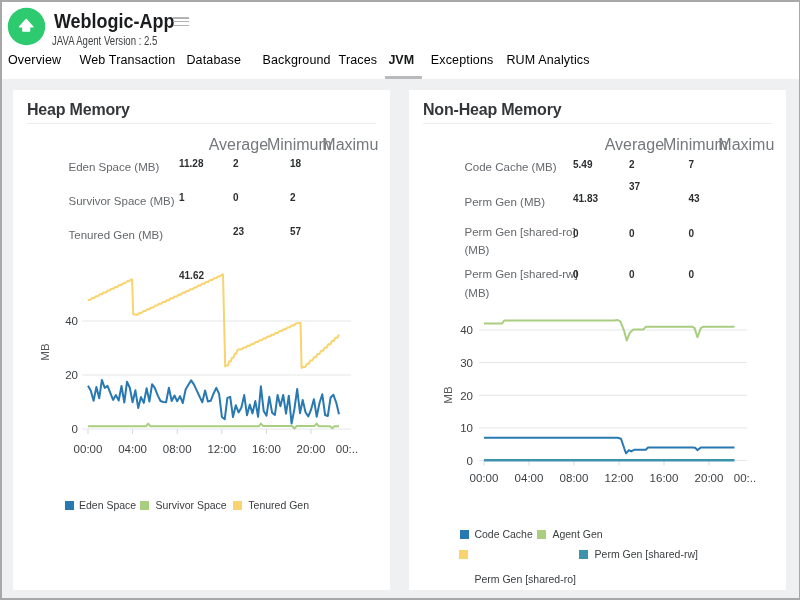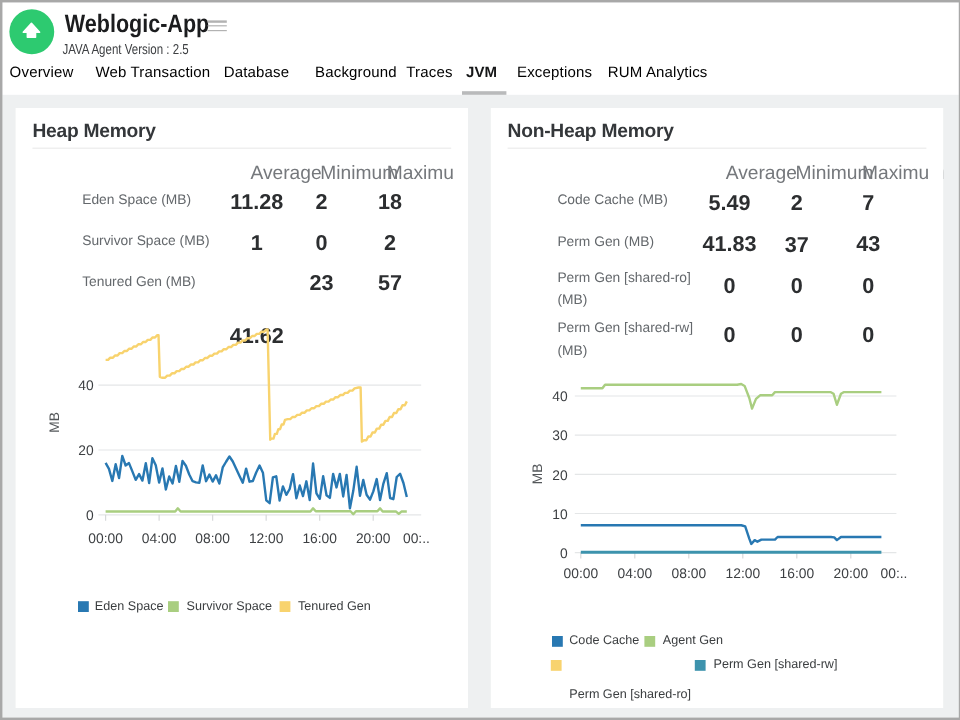--- a/index.html
+++ b/index.html
@@ -17,21 +17,21 @@
 #burger div { position:absolute; left:0; width:15.5px; height:1.5px; background:#b2b2b2; }
 .tab { top:52.5px; font-size:12.5px; color:#000000; letter-spacing:0.15px; }
 .tabB { top:52.5px; font-size:12.5px; font-weight:bold; color:#161718; }
 #jvmline { left:385px; top:76px; width:37px; height:2.8px; background:#b9babb; }
 .panel { top:90px; width:376.5px; height:500px; background:#fff; overflow:hidden; }
 .ptitle { left:14px; top:11px; font-size:16px; font-weight:bold; color:#34373a; letter-spacing:-0.2px; }
 .psep { left:14px; top:33px; width:349px; height:1px; background:#ececec; }
 .th { top:45.7px; width:70px; text-align:center; font-size:16px; color:#75787c; }
 .h1 { left:190.4px; } .h2 { left:251.4px; } .h3 { left:309px; }
 .rowlab { left:55.5px; font-size:11.5px; color:#64686c; }
-.num { width:70px; text-align:center; font-size:18px; font-weight:bold; color:#2c2e30; }
+.num { width:70px; text-align:left; font-size:10px; font-weight:bold; color:#2c2e30; }
 .lp .v1 { left:166px; } .lp .v2 { left:220px; } .lp .v3 { left:277px; }
 .rp .v1 { left:164px; } .rp .v2 { left:220px; } .rp .v3 { left:279.5px; }
 .hcover { left:364.7px; top:44px; width:12px; height:16px; background:#fff; z-index:5; }
 .legsq { width:9px; height:9px; }
 .legtx { font-size:10.5px; color:#3a3d3f; }
 svg text { font-family:"Liberation Sans", sans-serif; }
 </style>
 </head>
 <body>
 <div id="app">
@@ -125,21 +125,21 @@
     <div class="abs th h1">Average</div>
     <div class="abs th h2">Minimum</div>
     <div class="abs th h3">Maximum</div>
     <div class="abs hcover"></div>
     <div class="abs rowlab" style="top:71px;">Code Cache (MB)</div>
     <div class="abs num v1" style="top:68.8px;">5.49</div>
     <div class="abs num v2" style="top:68.8px;">2</div>
     <div class="abs num v3" style="top:68.8px;">7</div>
     <div class="abs rowlab" style="top:106.3px;">Perm Gen (MB)</div>
     <div class="abs num v1" style="top:103.3px;">41.83</div>
-    <div class="abs num v2" style="top:104px;">37</div>
+    <div class="abs num v2" style="top:91px;">37</div>
     <div class="abs num v3" style="top:103.3px;">43</div>
     <div class="abs rowlab" style="top:132.65px; width:135px; line-height:18.5px;">Perm Gen [shared-ro] (MB)</div>
     <div class="abs num v1" style="top:138.3px;">0</div>
     <div class="abs num v2" style="top:138.3px;">0</div>
     <div class="abs num v3" style="top:138.3px;">0</div>
     <div class="abs rowlab" style="top:175.15px; width:135px; line-height:18.5px;">Perm Gen [shared-rw] (MB)</div>
     <div class="abs num v1" style="top:179.3px;">0</div>
     <div class="abs num v2" style="top:179.3px;">0</div>
     <div class="abs num v3" style="top:179.3px;">0</div>
 

